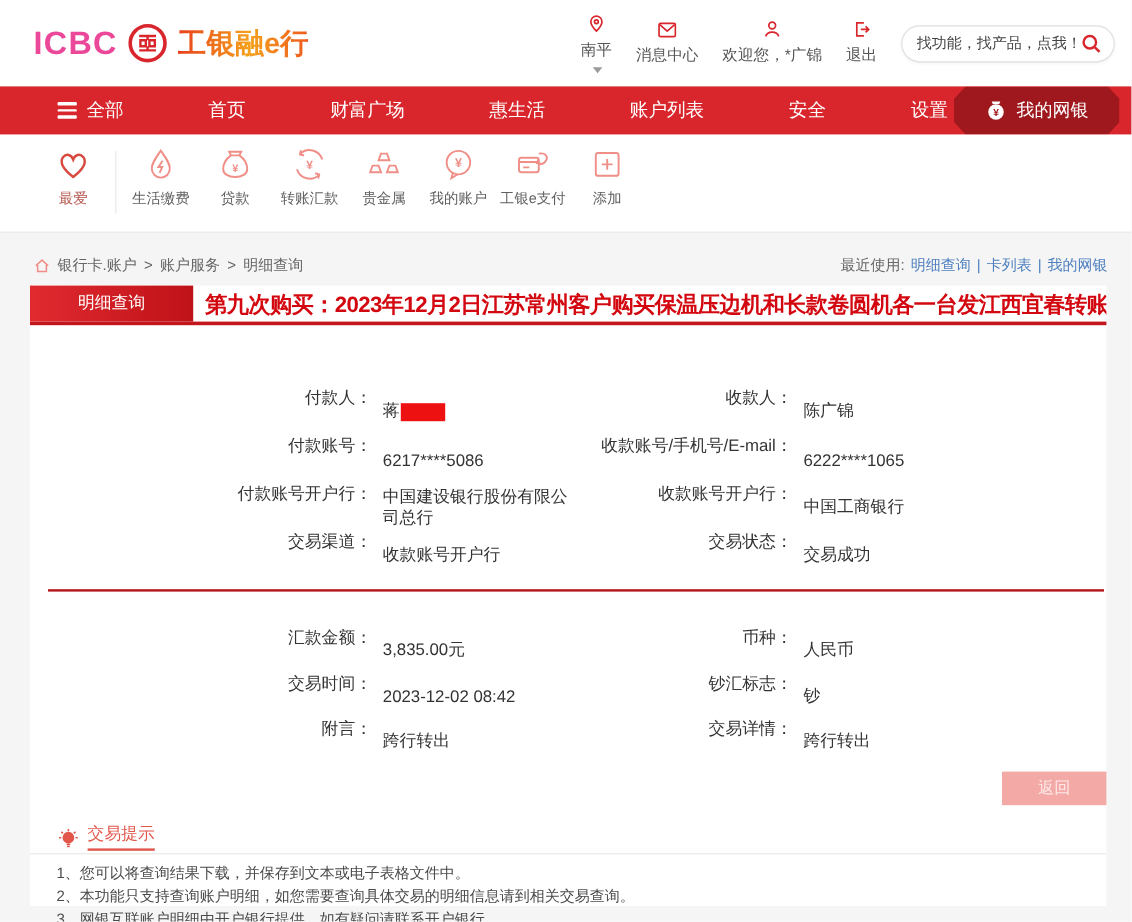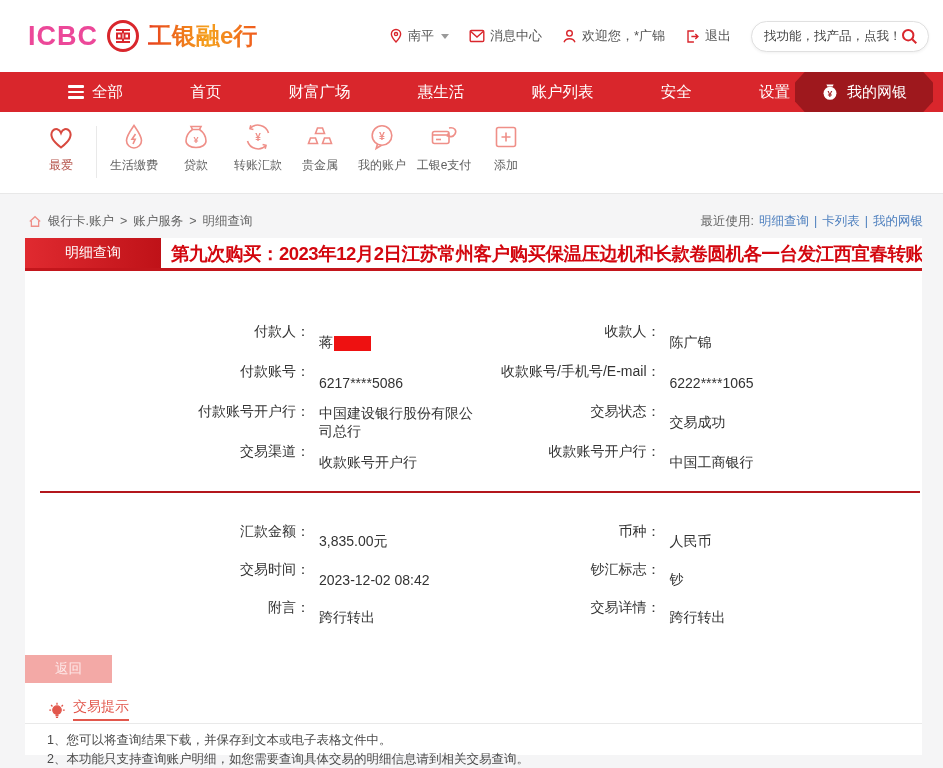--- a/index.html
+++ b/index.html
@@ -8,32 +8,32 @@
 
   
   .header { height:72px; background:#fff; display:flex; align-items:center; padding:0 14px 0 28px; }
   .logo-wrap { display:flex; align-items:center; gap:8px; }
   .logo-icbc { font-size:27px; font-weight:bold; color:#ec4899; letter-spacing:1px; }
   .logo-emblem { width:34px; height:34px; }
   .brand-cn { font-size:24px; font-weight:bold;
     background:linear-gradient(90deg,#e8401c,#f5a11c 55%,#ef5a1e);
     -webkit-background-clip:text; background-clip:text; color:transparent; }
   .header-right { margin-left:auto; display:flex; align-items:center; gap:20px; }
-  .hmeta { display:flex; align-items:center; gap:5px; font-size:13px; color:#555; cursor:pointer; white-space:nowrap; }
+  .hmeta { display:flex; align-items:center; gap:5px; font-size:13px; color:#555; cursor:pointer; white-space:nowrap;flex-direction:column; }
   .caret-down { width:0; height:0; border-left:4px solid transparent; border-right:4px solid transparent; border-top:5px solid #9a9a9a; margin-left:2px; }
   .search-pill { display:flex; align-items:center; width:178px; height:31px;
     border:1px solid #e0e0e0; border-radius:16px; background:#fff; padding:0 10px 0 12px;
     box-shadow:0 1px 3px rgba(0,0,0,.06); }
   .search-pill input { flex:1; border:none; outline:none; font-size:12.5px; color:#333;
     font-family:"Liberation Sans","DejaVu Sans",sans-serif; min-width:0; }
   .search-pill input::placeholder { color:#444; opacity:1; }
 
   
   .nav { position:relative; height:40px; background:#d9262c; display:flex; align-items:center; }
-  .nav-items { display:flex; align-items:flex-start; list-style:none; padding-left:68px; width:790px; justify-content:space-between; }
+  .nav-items { display:flex; align-items:flex-start; list-style:none; padding-left:48px; width:790px; justify-content:space-between; }
   .nav-item { color:#fff; font-size:15.5px; cursor:pointer; display:flex; align-items:center; gap:8px; white-space:nowrap; }
   .hamburger { display:inline-flex; flex-direction:column; gap:3px; }
   .hamburger span { display:block; width:16px; height:2.5px; background:#fff; border-radius:1px; }
   .ribbon { position:absolute; right:10px; top:0; width:138px; height:40px; background:#9e181d;
     clip-path:polygon(7% 0,93% 0,100% 26%,100% 74%,93% 100%,7% 100%,0 74%,0 26%);
     display:flex; align-items:center; justify-content:center; gap:8px; color:#fff; font-size:15px; cursor:pointer; }
 
   
   .quickbar { height:82px; background:#fff; border-bottom:1px solid #e8e8e8; display:flex; align-items:flex-start; padding:10px 0 0 26px; }
   .qitem { width:62px; display:flex; flex-direction:column; align-items:center; gap:5px; cursor:pointer; }
@@ -64,21 +64,21 @@
   .dlabel { text-align:right; color:#333; flex:0 0 auto; }
   .dcol.lft .dlabel { width:285px; }
   .dcol.rgt .dlabel { width:187px; }
   .dvalue { margin-left:9px; color:#333; display:flex; align-items:center; }
   .section1 { padding-top:52px; }
   .redaction { display:inline-block; width:37px; height:15px; background:#ee1111; margin-left:1px; vertical-align:middle; }
   .divider { height:2px; background:#b3171c; margin:8px 2px 0 15px; }
   .section2 { padding-top:30px; }
   .section2 .drow { height:38px; }
 
-  .btn-row { display:flex; justify-content:flex-start; margin-top:18px; }
+  .btn-row { display:flex; justify-content:flex-end; margin-top:6px; }
   .back-btn { width:87px; height:28px; background:#f3a9a6; border:none; color:#fde8e8;
     font-size:13.5px; cursor:pointer; font-family:"Liberation Sans","DejaVu Sans",sans-serif; }
 
   .tips-head { display:flex; align-items:flex-end; gap:6px; margin:16px 0 0 22px; height:22px; }
   .tips-title { color:#e2574c; font-size:14px; padding-bottom:3px; border-bottom:2px solid #e2574c; }
   .tips-sep { height:1px; background:#e9e9e9; margin-top:2px; }
   .tips-list { padding:7px 20px 0 22px; font-size:12.5px; color:#4a4a4a; line-height:19px; }
 
   svg { display:block; }
 </style>
@@ -327,26 +327,26 @@
     <div class="dcol rgt">
       <div class="drow">
         <span class="dlabel">收款人：</span>
         <span class="dvalue">陈广锦</span>
       </div>
       <div class="drow">
         <span class="dlabel">收款账号/手机号/E-mail：</span>
         <span class="dvalue">6222****1065</span>
       </div>
       <div class="drow">
+        <span class="dlabel">收款账号开户行：</span>
+        <span class="dvalue">中国工商银行</span>
+      </div>
+      <div class="drow">
         <span class="dlabel">交易状态：</span>
         <span class="dvalue">交易成功</span>
-      </div>
-      <div class="drow">
-        <span class="dlabel">收款账号开户行：</span>
-        <span class="dvalue">中国工商银行</span>
       </div>
     </div>
   </div>
 
   <div class="divider"></div>
 
   <div class="dgrid section2">
     <div class="dcol lft">
       <div class="drow">
         <span class="dlabel">汇款金额：</span>

